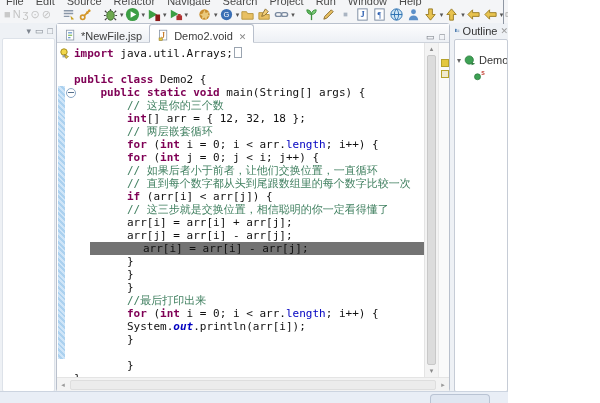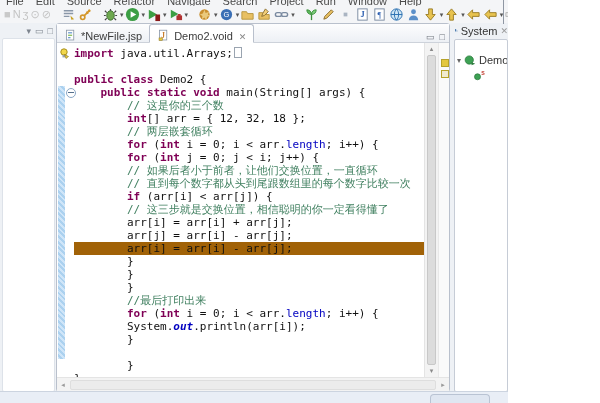--- a/index.html
+++ b/index.html
@@ -33,21 +33,21 @@
   .ruler{width:17px;position:relative;background:#fff;}
   .range-bar{position:absolute;left:1px;width:7px;
      background:repeating-linear-gradient(45deg,#cfe5f8 0 2px,#abd1ef 2px 4px);}
   .fold{position:absolute;left:9px;width:8px;height:8px;border:1px solid #8aa7c6;border-radius:50%;background:#fff;}
   .fold::after{content:"";position:absolute;left:1px;right:1px;top:3px;height:1px;background:#55708c;}
   .marker svg{width:10px;height:11px;display:block;}
   .marker{position:absolute;left:2px;}
   .code{flex:1;position:relative;padding-top:4px;overflow:hidden;
         font-family:"DejaVu Sans Mono",monospace;font-size:11px;line-height:13px;white-space:pre;color:#111;}
   .line{height:13px;display:block;min-width:100%;}
-  .line.hl{background:#a16207;}
+  .line.hl{background:#737373;margin-left:16px;}
   .k{color:#7f0055;font-weight:bold;}
   .c{color:#3f7f5f;margin-top:35px;}
   .f{color:#0000c0;}
   .i{color:#0000c0;font-weight:bold;font-style:italic;}
   .wsbox{display:inline-block;width:6px;height:9px;border:1px solid #9aa4b0;vertical-align:-1px;margin-left:1px;}
   .vscroll{width:13px;display:flex;flex-direction:column;background:#f3f3f3;border-left:1px solid #e4e4e4;}
   .vs-btn{height:12px;text-align:center;font-size:7px;color:#8a8a8a;line-height:12px;}
   .vs-thumb{flex:1;margin:0 2px;background:#dcdcdc;border:1px solid #c8c8c8;border-radius:2px;}
   .overview{width:10px;position:relative;background:#fafafa;border-left:1px solid #e8e8e8;}
   .ov-marker{position:absolute;left:2px;width:6px;height:6px;border:1px solid #b6a22a;}
@@ -307,21 +307,21 @@
     <div class="gap"></div>
 
     <div class="outline">
       <div class="outline-header">
         <svg viewBox="0 0 16 16">
             <rect x="1" y="1" width="5" height="4" fill="#7ba3cc" stroke="#3b6ea5"></rect>
             <rect x="1" y="7" width="5" height="4" fill="#7ba3cc" stroke="#3b6ea5"></rect>
             <rect x="8" y="4" width="7" height="1.6" fill="#3b6ea5"></rect>
             <rect x="8" y="10" width="7" height="1.6" fill="#3b6ea5"></rect>
           </svg>
-        <span>System</span>
+        <span>Outline</span>
         <span style="color:#999;font-size:9px;">✕</span>
       </div>
       <div class="outline-body" id="outline-body">
           <div class="ol-item" style="padding-left: 2px;">
             <span class="chev">▾</span>
             <svg viewBox="0 0 16 16">
               <circle cx="7" cy="8" r="5.5" fill="#3da154" stroke="#2b7a3c"></circle>
               <polygon points="10,11 15,13 10,15" fill="#2b7a3c"></polygon>
             </svg>
             <span>Demo2</span>

